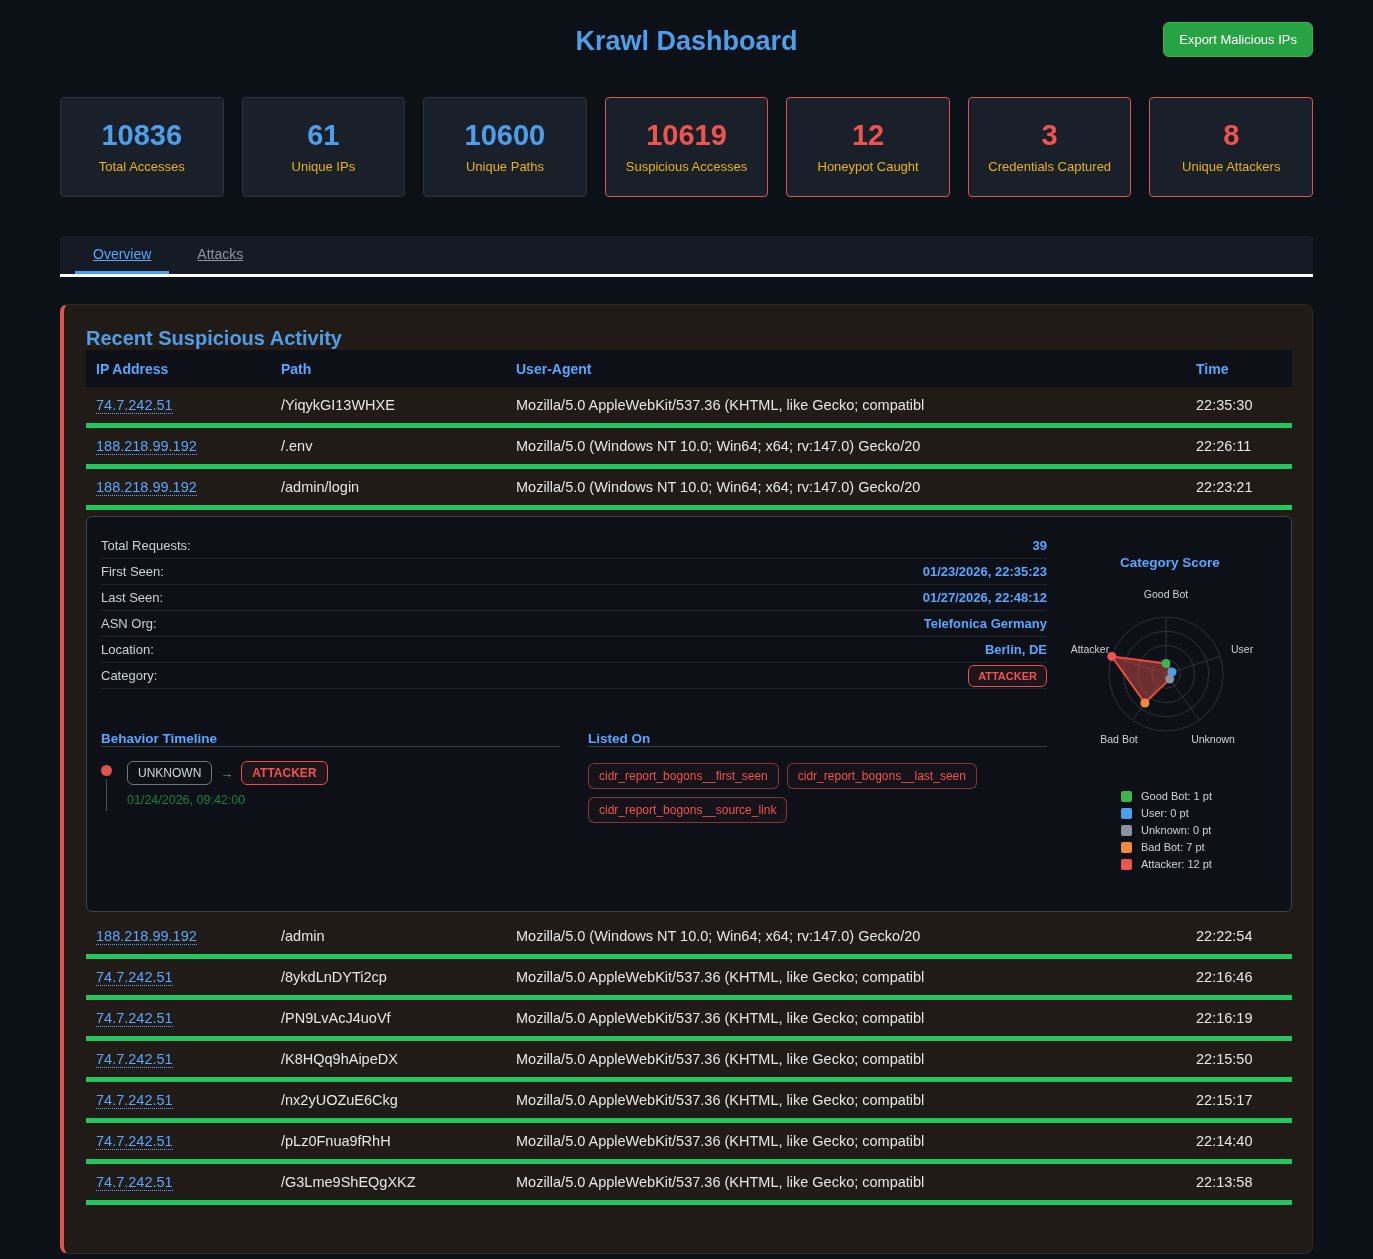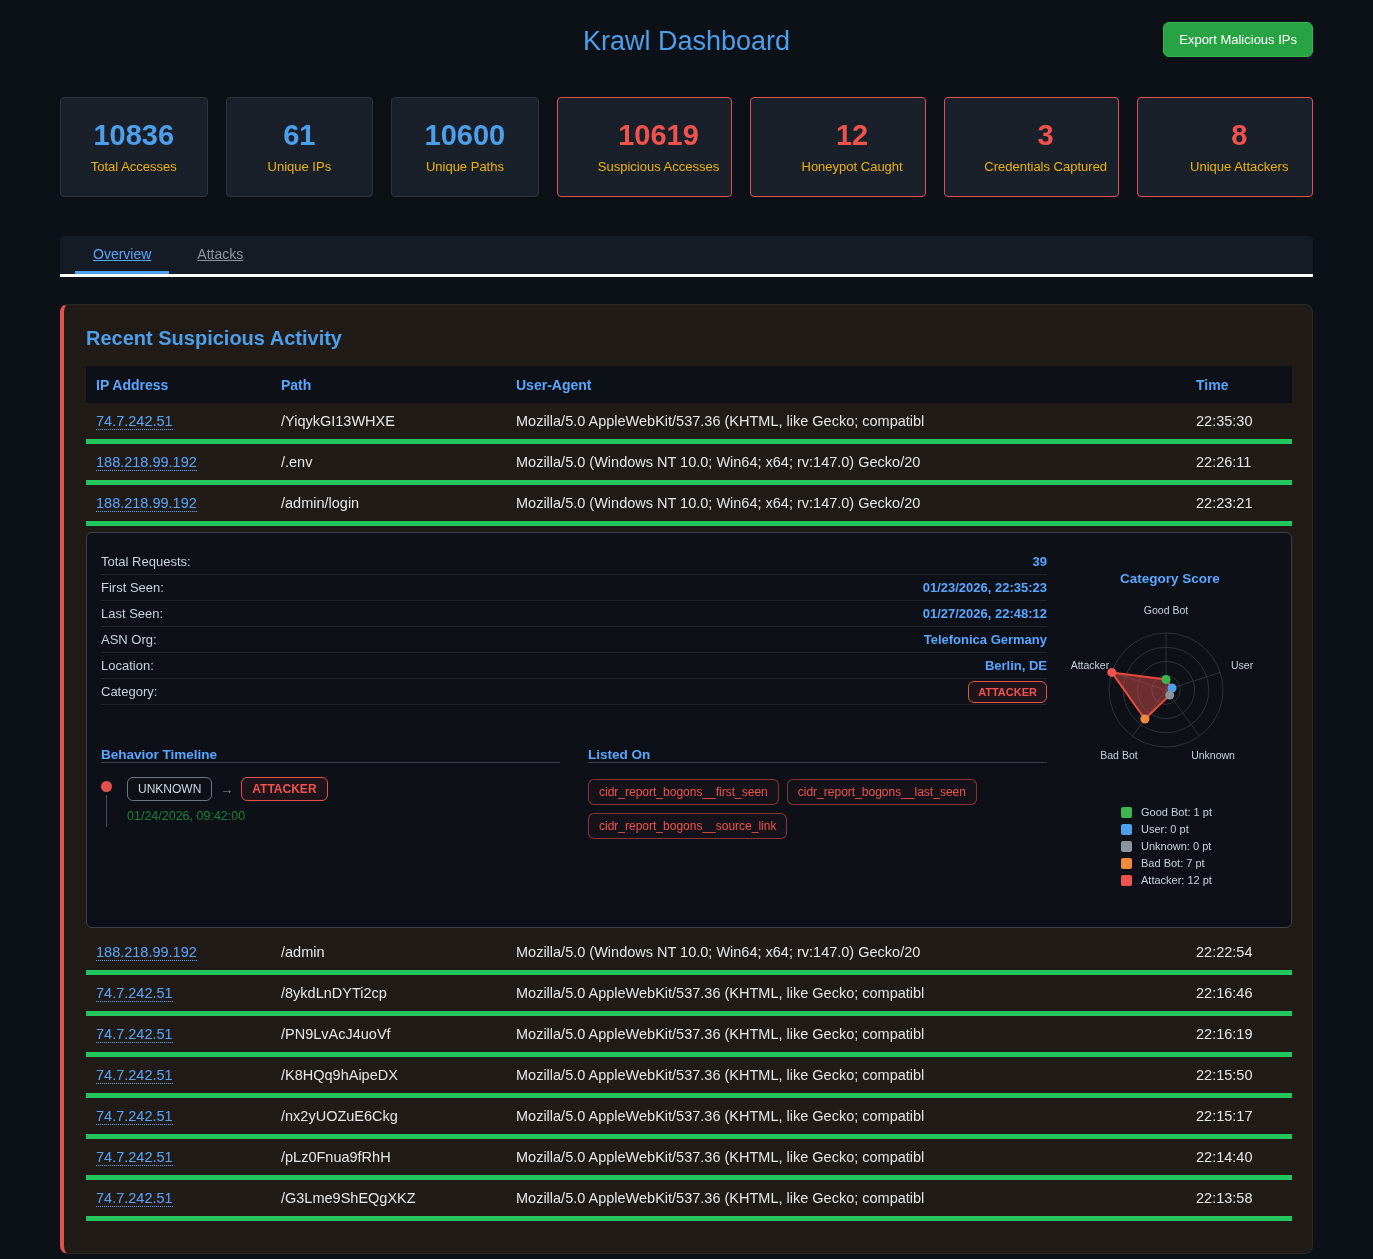--- a/index.html
+++ b/index.html
@@ -8,37 +8,37 @@
     background:#0c1118;
     font-family:"Liberation Sans", sans-serif;
     color:#e6e6e6;
   }
   .content { width:1253px; margin:0 auto; }
 
   
   .topbar { position:relative; height:78px; }
   .app-title {
     text-align:center; padding-top:26px;
-    font-size:27px; font-weight:normal; color:#4d9fec;
+    font-size:27px; font-weight:bold; color:#4d9fec;
   }
   .export-btn {
     position:absolute; right:0; top:22px;
     background:#27a344; border:1px solid #39b354; color:#fff;
     font-family:"Liberation Sans", sans-serif;
     font-size:13px; padding:9px 15px; border-radius:6px; cursor:pointer;
   }
 
   
   .stats-row { display:flex; gap:18px; margin-top:19px; }
   .stat-card {
     flex:1; height:100px; background:#1a202a;
     border:1px solid #2d333c; border-radius:4px;
     display:flex; flex-direction:column; align-items:center; justify-content:center;
   }
-  .stat-card.danger { border-color:#e0524e;padding-left:28px; }
+  .stat-card.danger { border-color:#e0524e; }
   .stat-value { font-size:29px; font-weight:bold; color:#4d9fec; line-height:1.1; }
   .stat-card.danger .stat-value { color:#f0524e; }
   .stat-label { font-size:13px; color:#eab308; margin-top:8px; }
 
   
   .tabbar {
     margin-top:39px; height:41px; background:#151b24;
     border-bottom:3px solid #ffffff; border-radius:4px 4px 0 0;
     display:flex; align-items:stretch; padding-left:15px;
   }
@@ -51,21 +51,21 @@
 
   
   .panel {
     margin-top:27px; background:#201b16;
     border:1px solid #2e2822; border-left:4px solid #e0524e;
     border-radius:8px; padding:18px 20px 18px 22px; height:950px;
   }
   .panel-title { font-size:20px; font-weight:bold; color:#4d9fec; padding-top:4px; }
 
   
-  .table { margin-top:16px; }
+  .table { }
   .trow {
     display:grid; grid-template-columns:185px 235px 1fr 106px;
     align-items:center; min-height:41px;
     border-bottom:5px solid #22c55e; font-size:14.5px;
   }
   .thead {
     background:#0d1117; border-bottom:none; min-height:37px;
     font-weight:bold; color:#58a6ff; font-size:14px;
   }
   .tcell { padding:4px 10px; white-space:nowrap; overflow:hidden; }

